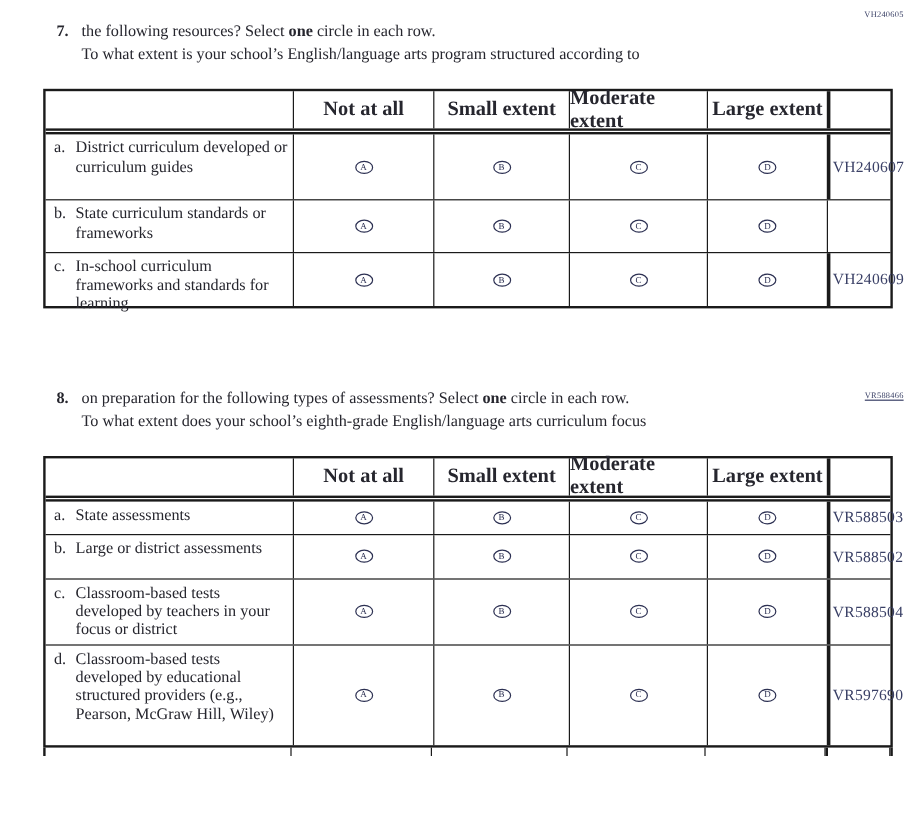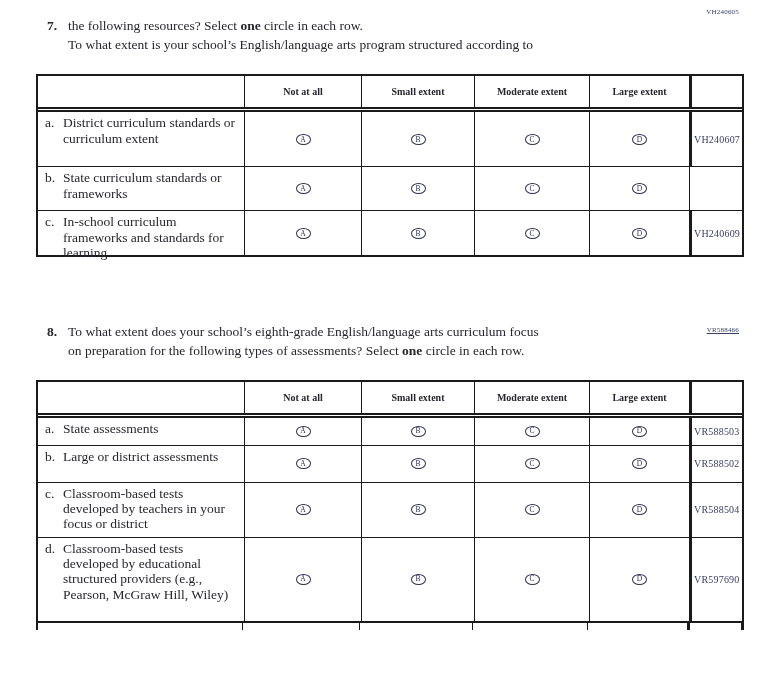--- a/index.html
+++ b/index.html
@@ -8,21 +8,21 @@
     width: 763px; height: 698px;
     font-family: "Liberation Serif", "DejaVu Serif", serif;
     color: #26262e;
     position: relative;
     overflow: hidden;
   }
   .question { position: relative; }
   #q7 { padding-top: 8px; }
   #q8 { margin-top: 66px; }
   .qcode {
-    position: absolute; right: 24px; top: 8px;
+    position: absolute; right: 10px; top: 8px;
     font-size: 7px; letter-spacing: 0.2px;
     color: #3a4066;
   }
   #q8 .qcode { top: 3px; text-decoration: underline; }
   .qtext {
     display: flex;
     margin: 9px 60px 0 47px;
     font-size: 13.5px;
     line-height: 1.38;
   }
@@ -41,25 +41,25 @@
   .cell { border-right: 1px solid #1a1a1a; flex-shrink: 0; }
   .c-label { width: 207px; padding: 3px 4px 2px 7px; font-size: 13.5px; line-height: 1.14; }
   .c-o1 { width: 117px; }
   .c-o2 { width: 113px; }
   .c-o3 { width: 115px; }
   .c-o4 { width: 100px; }
   .c-opt { display: flex; align-items: center; justify-content: center; }
   .c-code {
     width: 56px; border-right: none; border-left: 2px solid #1a1a1a;
     display: flex; align-items: center; padding-left: 2px;
-    font-size: 10px; letter-spacing: 0.2px; color: #3a4066;
+    font-size: 13px; letter-spacing: 0.2px; color: #3a4066;
   }
   .thead .cell {
     display: flex; align-items: center; justify-content: center;
-    font-weight: bold; font-size: 10px; text-align: center; line-height: 1.1;
+    font-weight: bold; font-size: 17px; text-align: left; line-height: 1.1;
   }
   .row-flex { display: flex; }
   .row-letter { width: 18px; flex-shrink: 0; }
   .row-text { flex: 1; }
   .bubble {
     display: inline-flex; align-items: center; justify-content: center;
     width: 15px; height: 11px;
     border: 1px solid #2c3052; border-radius: 50%;
     font-size: 7.5px; line-height: 1; color: #2c3052;
     cursor: pointer;
@@ -98,21 +98,21 @@
       <div class="cell c-o2">Small extent</div>
       <div class="cell c-o3">Moderate extent</div>
       <div class="cell c-o4">Large extent</div>
       <div class="cell c-code"></div>
     </div>
 
     <div class="trow body-row h54">
       <div class="cell c-label">
         <span class="row-flex">
             <span class="row-letter">a.</span>
-            <span class="row-text">District curriculum standards or curriculum extent</span>
+            <span class="row-text">District curriculum developed or curriculum guides</span>
           </span>
       </div>
       <div class="cell c-o1 c-opt">
           <span class="bubble">A</span>
         </div>
       <div class="cell c-o2 c-opt">
           <span class="bubble">B</span>
         </div>
       <div class="cell c-o3 c-opt">
           <span class="bubble">C</span>
@@ -166,22 +166,22 @@
       <div class="cell c-code">VH240609</div>
     </div>
   </div>
 </section>
 
 <section class="question" id="q8">
   <span class="qcode">VR588466</span>
   <div class="qtext">
     <span class="qnum">8.</span>
     <span class="qbody">
+      <span class="qline"><span>on preparation for the following types of assessments? Select </span><strong>one</strong><span> circle in each row.</span></span>
       <span class="qline">To what extent does your school’s eighth-grade English/language arts curriculum focus</span>
-      <span class="qline"><span>on preparation for the following types of assessments? Select </span><strong>one</strong><span> circle in each row.</span></span>
     </span>
   </div>
 
   <div class="qtable">
     <div class="trow thead">
       <div class="cell c-label"></div>
       <div class="cell c-o1">Not at all</div>
       <div class="cell c-o2">Small extent</div>
       <div class="cell c-o3">Moderate extent</div>
       <div class="cell c-o4">Large extent</div>

